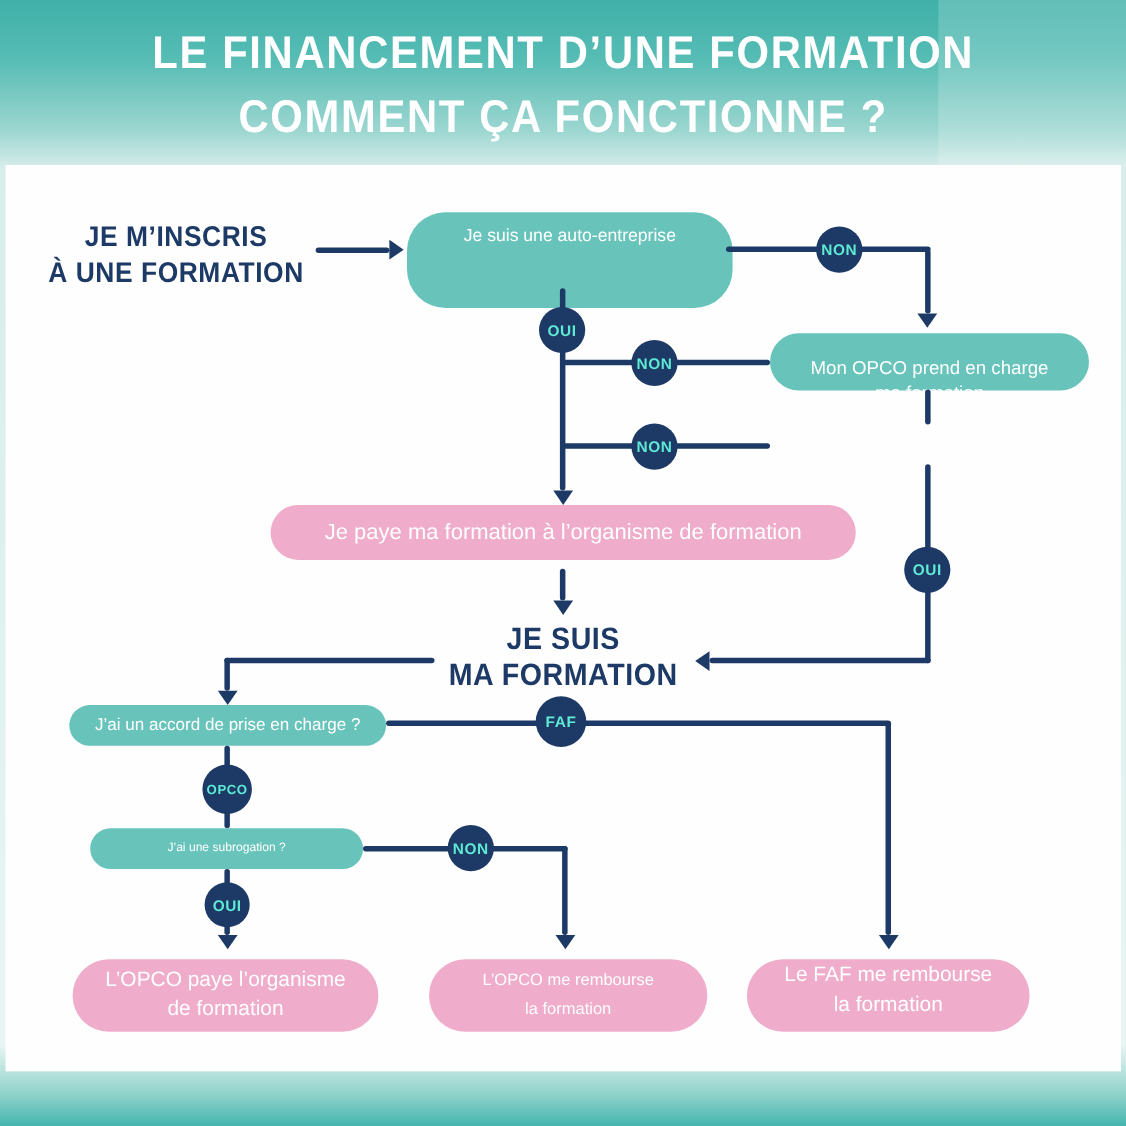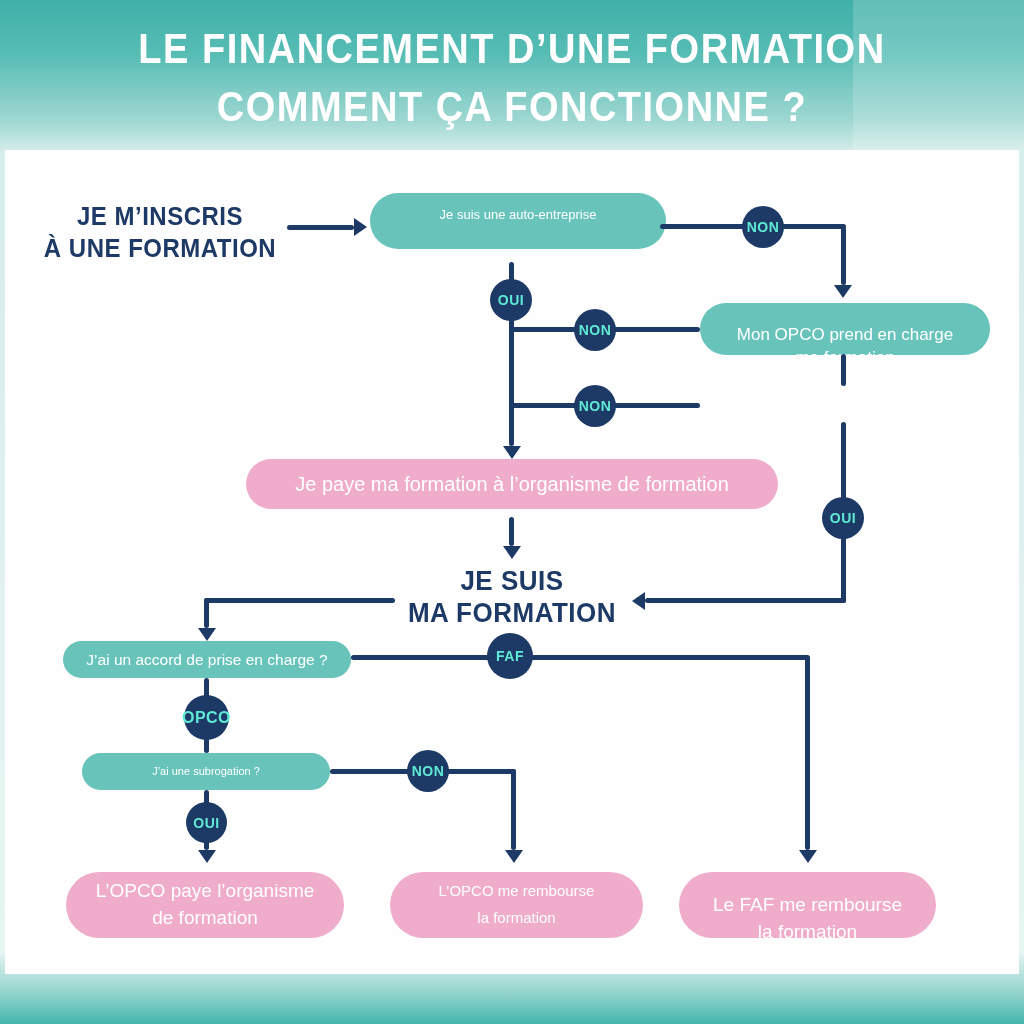--- a/index.html
+++ b/index.html
@@ -29,37 +29,37 @@
   .hline{position:absolute;height:5px;background:var(--navy);border-radius:3px;}
   .vline{position:absolute;width:5px;background:var(--navy);border-radius:3px;}
   .badge{
     position:absolute;background:var(--navy);color:#5eead4;border-radius:50%;
     display:flex;align-items:center;justify-content:center;font-weight:700;letter-spacing:0.5px;
   }
   .ah-down{position:absolute;width:0;height:0;border-left:9px solid transparent;border-right:9px solid transparent;border-top:13px solid var(--navy);}
   .ah-left{position:absolute;width:0;height:0;border-top:9px solid transparent;border-bottom:9px solid transparent;border-right:13px solid var(--navy);}
   .ah-right{position:absolute;width:0;height:0;border-top:9px solid transparent;border-bottom:9px solid transparent;border-left:13px solid var(--navy);}
 
-  .box-q-auto{left:370px;top:193px;width:296px;height:56px;border-radius:35px;font-size:13px;line-height:27px;padding-top:8px;box-sizing:border-box;}
+  .box-q-auto{left:370px;top:193px;width:296px;height:87px;border-radius:35px;font-size:16px;line-height:27px;padding-top:8px;box-sizing:border-box;}
   .box-opco-charge{left:700px;top:303px;width:290px;height:52px;border-radius:26px;font-size:17px;line-height:23px;padding-top:20px;box-sizing:border-box;}
   .box-demande-sub{left:700px;top:385px;width:290px;height:38px;border-radius:19px;font-size:16.5px;line-height:38px;}
   .box-paye{left:246px;top:459px;width:532px;height:50px;border-radius:25px;font-size:20px;line-height:50px;}
   .box-accord{left:63px;top:641px;width:288px;height:37px;border-radius:18.5px;font-size:15.5px;line-height:37px;}
   .box-subrogation{left:82px;top:753px;width:248px;height:37px;border-radius:18.5px;font-size:11px;line-height:37px;}
   .box-opco-paye{left:66px;top:872px;width:278px;height:66px;border-radius:33px;font-size:19px;line-height:27px;padding-top:5px;box-sizing:border-box;}
   .box-opco-rembourse{left:390px;top:872px;width:253px;height:66px;border-radius:33px;font-size:15px;line-height:27px;padding-top:5px;box-sizing:border-box;}
-  .box-faf-rembourse{left:679px;top:872px;width:257px;height:66px;border-radius:33px;font-size:19px;line-height:27px;padding-top:19px;box-sizing:border-box;}
+  .box-faf-rembourse{left:679px;top:872px;width:257px;height:66px;border-radius:33px;font-size:19px;line-height:27px;padding-top:1px;box-sizing:border-box;}
 
   .badge-oui-top{left:490px;top:279px;width:42px;height:42px;font-size:14px;}
   .badge-non-top{left:742px;top:206px;width:42px;height:42px;font-size:14px;}
   .badge-non-b1{left:574px;top:309px;width:42px;height:42px;font-size:14px;}
   .badge-non-b2{left:574px;top:385px;width:42px;height:42px;font-size:14px;}
   .badge-oui-right{left:822px;top:497px;width:42px;height:42px;font-size:14px;}
   .badge-faf{left:487px;top:633px;width:46px;height:46px;font-size:14px;}
-  .badge-opco{left:184px;top:695px;width:45px;height:45px;font-size:16px;}
+  .badge-opco{left:184px;top:695px;width:45px;height:45px;font-size:12px;}
   .badge-non-sub{left:407px;top:750px;width:42px;height:42px;font-size:14px;}
   .badge-oui-sub{left:186px;top:802px;width:41px;height:41px;font-size:14px;}
 </style>
 </head>
 <body>
 
 <div class="page">
 
   <div class="top-right-tint"></div>
 

